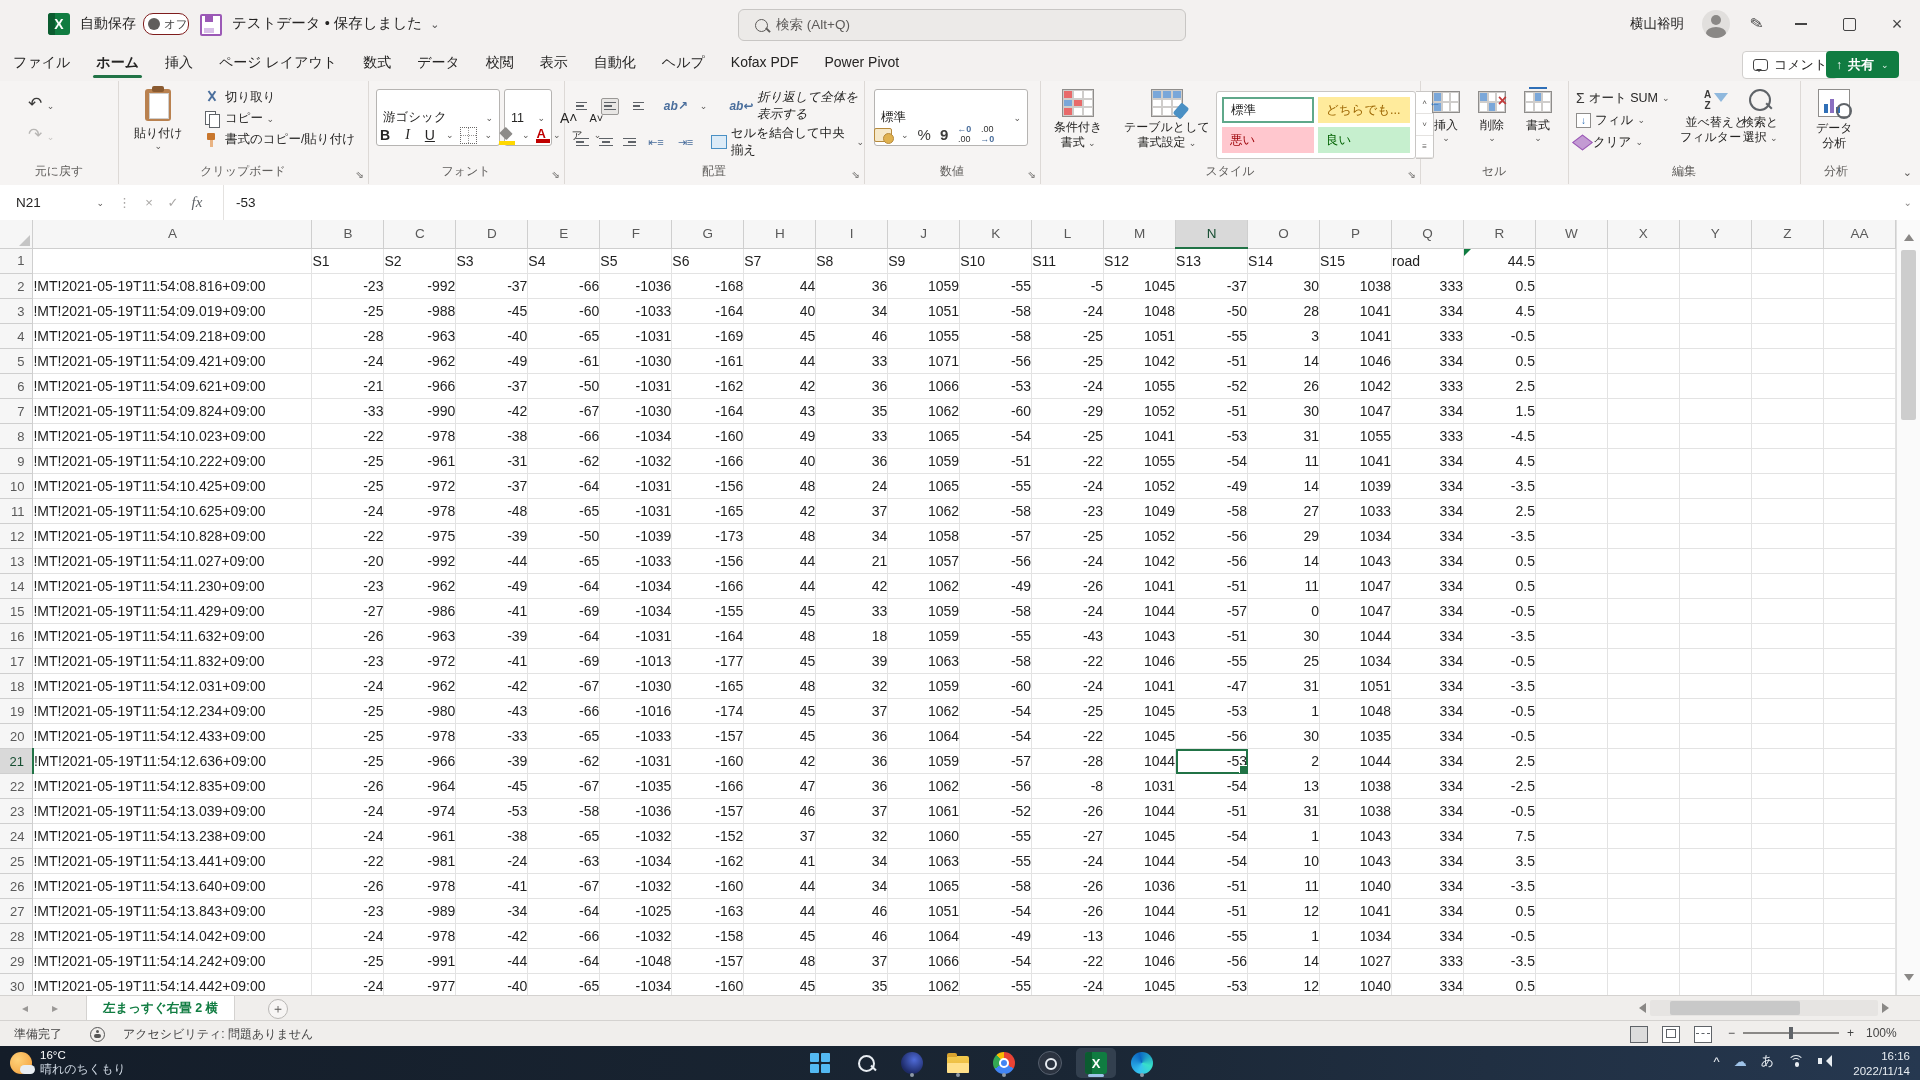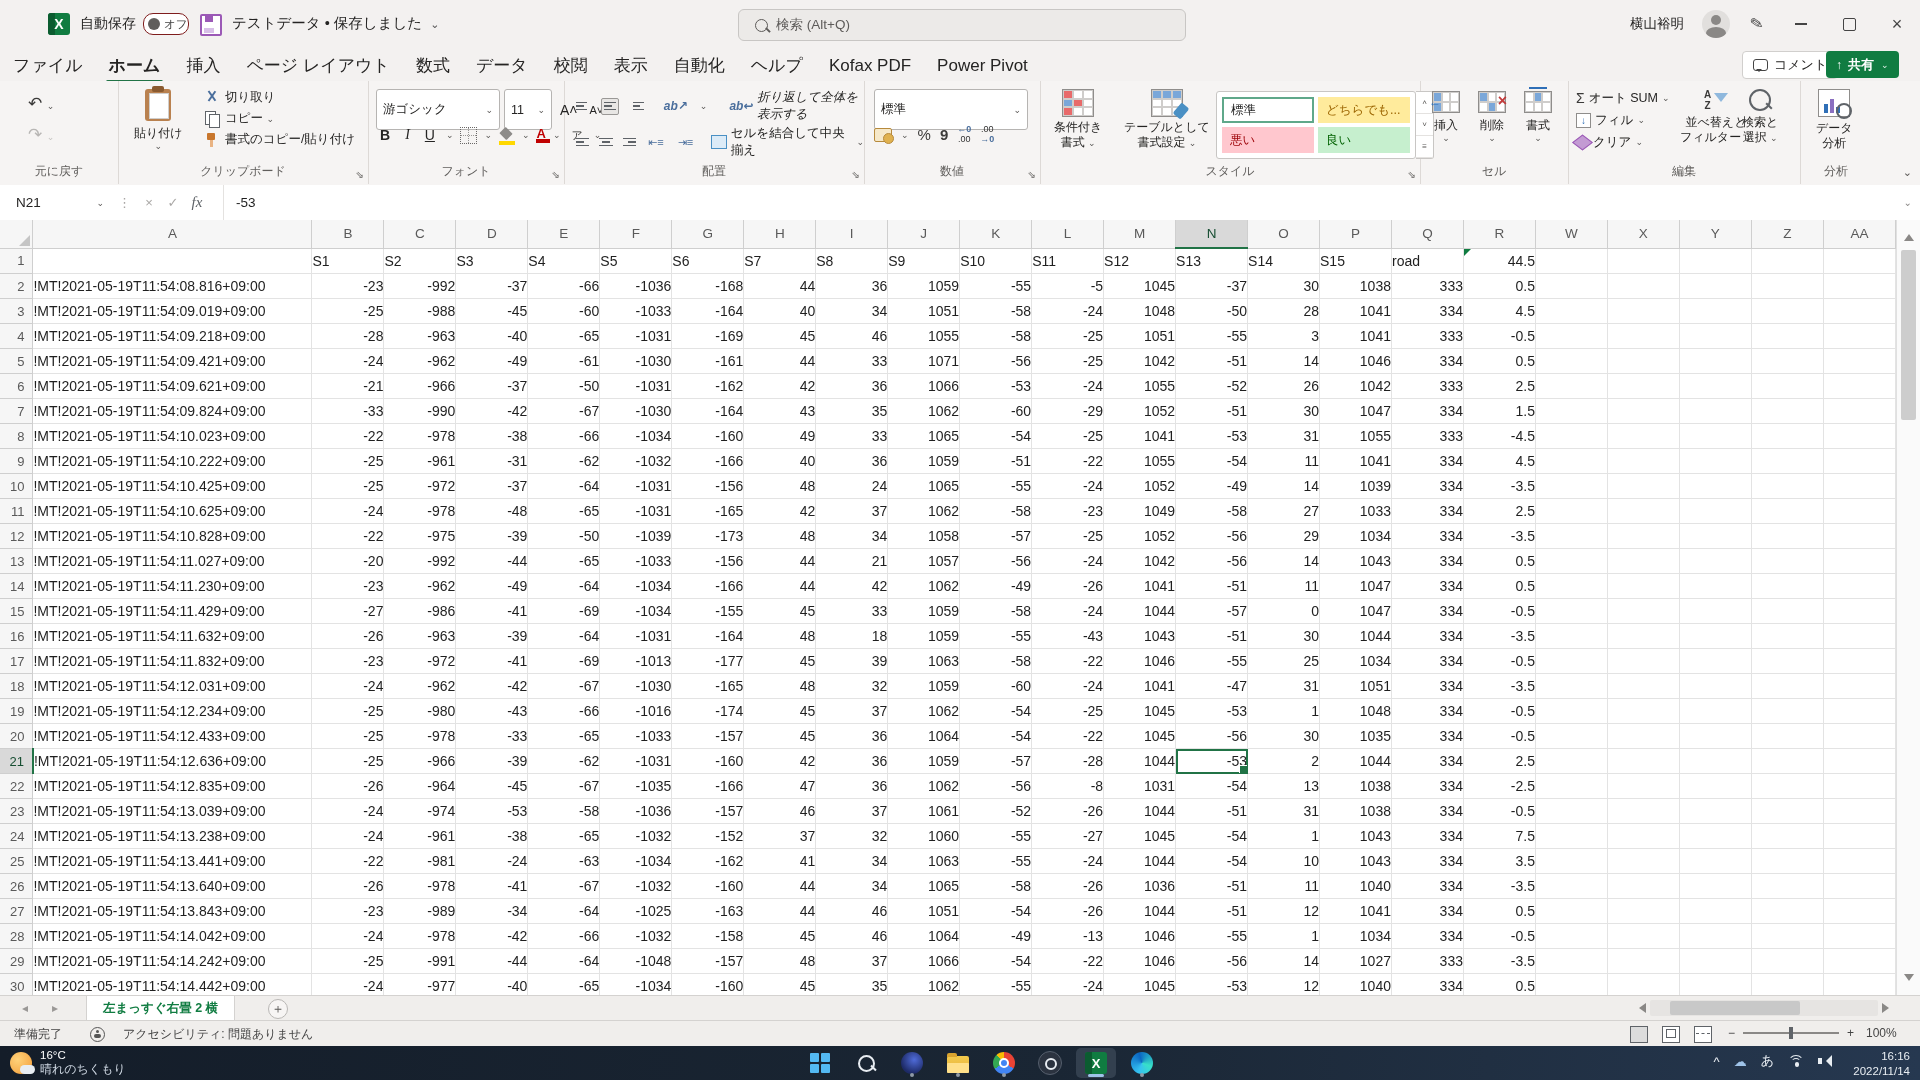--- a/index.html
+++ b/index.html
@@ -26,38 +26,38 @@
   .avatar{position:absolute;left:1702px;top:10px;width:28px;height:28px;border-radius:50%;background:#e1dfdd;overflow:hidden;}
   .avatar::before{content:"";position:absolute;left:9px;top:5px;width:10px;height:10px;border-radius:50%;background:#8a8886;}
   .avatar::after{content:"";position:absolute;left:4px;top:17px;width:20px;height:12px;border-radius:50%;background:#8a8886;}
   .penicon{position:absolute;left:1750px;top:14px;font-size:16px;color:#444;transform:rotate(-10deg);}
   .wctl{position:absolute;top:0;width:46px;height:48px;display:flex;align-items:center;justify-content:center;color:#444;font-size:15px;}
   #btn-min{left:1778px;} #btn-max{left:1826px;} #btn-close{left:1874px;font-size:18px;}
   #btn-max i{display:block;width:11px;height:11px;border:1.3px solid #444;border-radius:2px;}
   #btn-min i{display:block;width:12px;height:1.5px;background:#444;}
   
   #tabsrow{position:absolute;left:0;top:48px;width:1920px;height:33px;background:#f3f1f0;}
-  .rtab{display:inline-block;padding:6px 13px 8px 13px;font-size:17px;color:#252423;position:relative;cursor:default;}
+  .rtab{display:inline-block;padding:6px 13px 8px 13px;font-size:14px;color:#252423;position:relative;cursor:default;}
   .rtab.active{font-weight:bold;}
   .rtab.active::after{content:"";position:absolute;left:10px;right:10px;bottom:2px;height:3px;border-radius:2px;background:#217346;}
   #comment-btn{position:absolute;left:1742px;top:3px;height:26px;padding:0 10px;background:#fff;border:1px solid #d1cfcd;border-radius:4px;display:flex;align-items:center;font-size:13px;color:#252423;}
   .bubble{display:inline-block;width:13px;height:10px;border:1.5px solid #444;border-radius:3px;position:relative;margin-right:6px;}
   .bubble::after{content:"";position:absolute;left:2px;top:9px;border:3px solid transparent;border-top-color:#444;}
   #share-btn{position:absolute;left:1826px;top:3px;height:27px;padding:0 10px;background:#107c41;border-radius:4px;display:flex;align-items:center;font-size:13px;color:#fff;font-weight:bold;}
   #share-btn .shic{font-weight:normal;margin-right:6px;font-size:12px;}
   #share-btn .car{margin-left:7px;font-size:9px;font-weight:normal;}
   
   #ribbon{position:absolute;left:0;top:81px;width:1920px;height:104px;background:#f6f4f3;border-bottom:1px solid #d8d6d4;}
   .rgroup{position:absolute;top:0;height:103px;border-right:1px solid #ddd9d6;}
   .glabel{position:absolute;bottom:4px;left:0;right:0;text-align:center;font-size:12px;color:#605e5c;}
   .dlaunch{position:absolute;right:4px;bottom:4px;font-size:10px;color:#605e5c;}
   .bigbtn{display:inline-flex;flex-direction:column;align-items:center;font-size:12px;color:#252423;text-align:center;line-height:1.25;}
   .smallrow{display:flex;align-items:center;font-size:12.5px;color:#252423;}
   .car{color:#5a5856;font-size:9px;}
-  .ddbox{background:#fff;border:1px solid #b6b4b2;border-radius:3px;font-size:12.5px;color:#252423;display:flex;align-items:center;padding:8px 6px;height:23px;justify-content:space-between;}
+  .ddbox{background:#fff;border:1px solid #b6b4b2;border-radius:3px;font-size:12.5px;color:#252423;display:flex;align-items:center;padding:16px 6px;height:23px;justify-content:space-between;}
   .undo-ic{font-size:17px;color:#3b3a39;}
   .undo-ic.dis{color:#b8b6b4;}
   .clip-ic{width:26px;height:32px;background:#b9814f;border-radius:3px;position:relative;}
   .clip-ic::before{content:"";position:absolute;left:7px;top:-3px;width:12px;height:6px;background:#8a5a30;border-radius:2px;}
   .clip-ic::after{content:"";position:absolute;left:4px;top:4px;width:18px;height:24px;background:#fff;border:1px solid #d0cecc;}
   .cut-ic,.copy-ic,.fp-ic{width:16px;height:16px;position:relative;margin-right:5px;flex:0 0 auto;}
   .cut-ic::before,.cut-ic::after{content:"";position:absolute;left:7px;top:0;width:1.6px;height:12px;background:#4a6e9c;}
   .cut-ic::before{transform:rotate(35deg);} .cut-ic::after{transform:rotate(-35deg);}
   .copy-ic::before{content:"";position:absolute;left:1px;top:0;width:9px;height:12px;border:1.3px solid #5f6368;background:#fff;}
   .copy-ic::after{content:"";position:absolute;left:5px;top:3px;width:9px;height:12px;border:1.3px solid #5f6368;background:#fff;}

